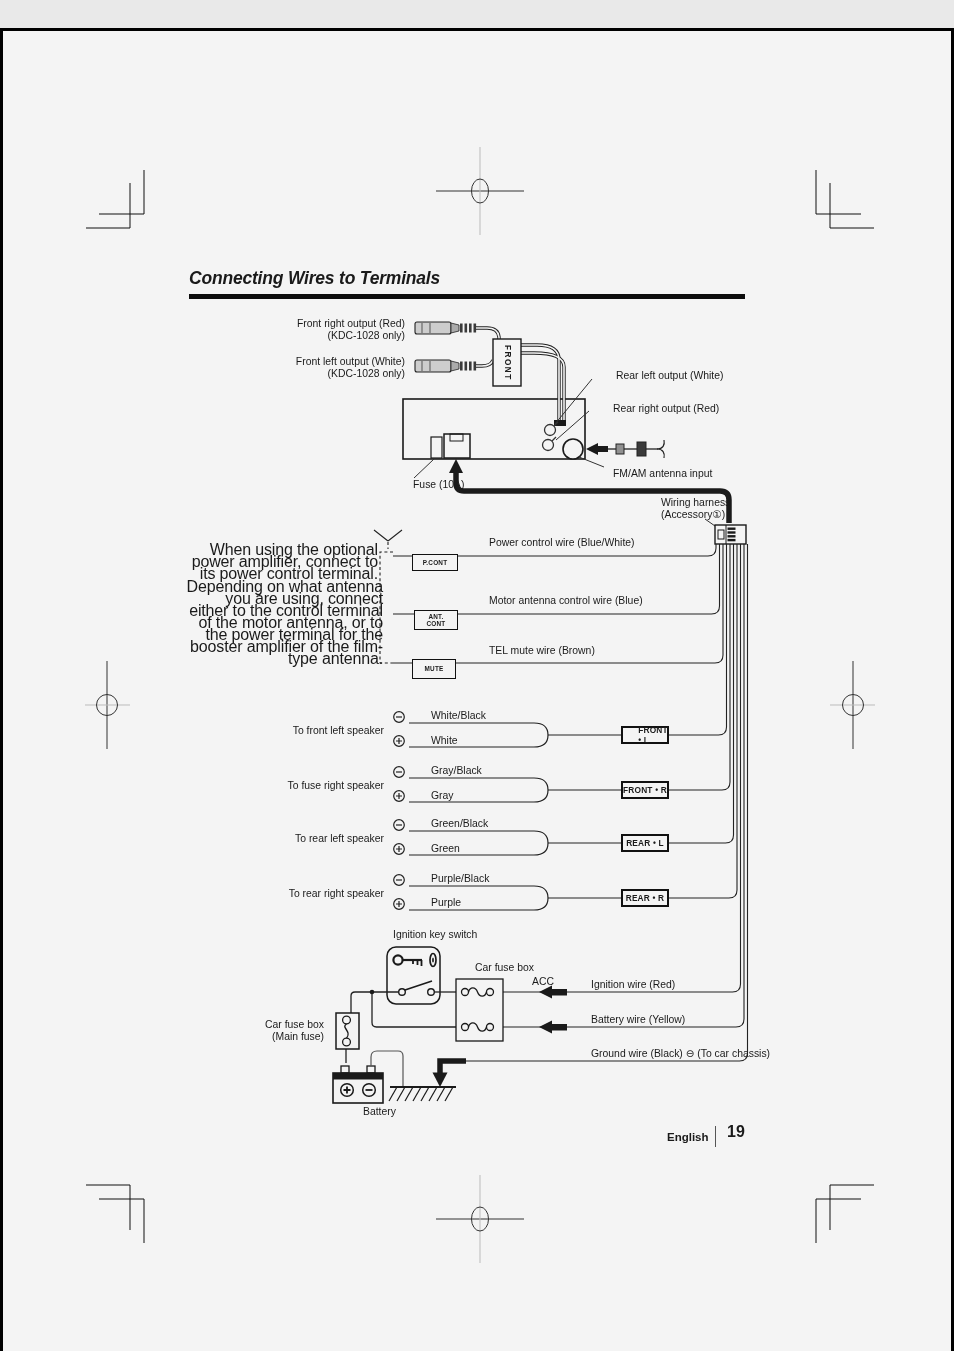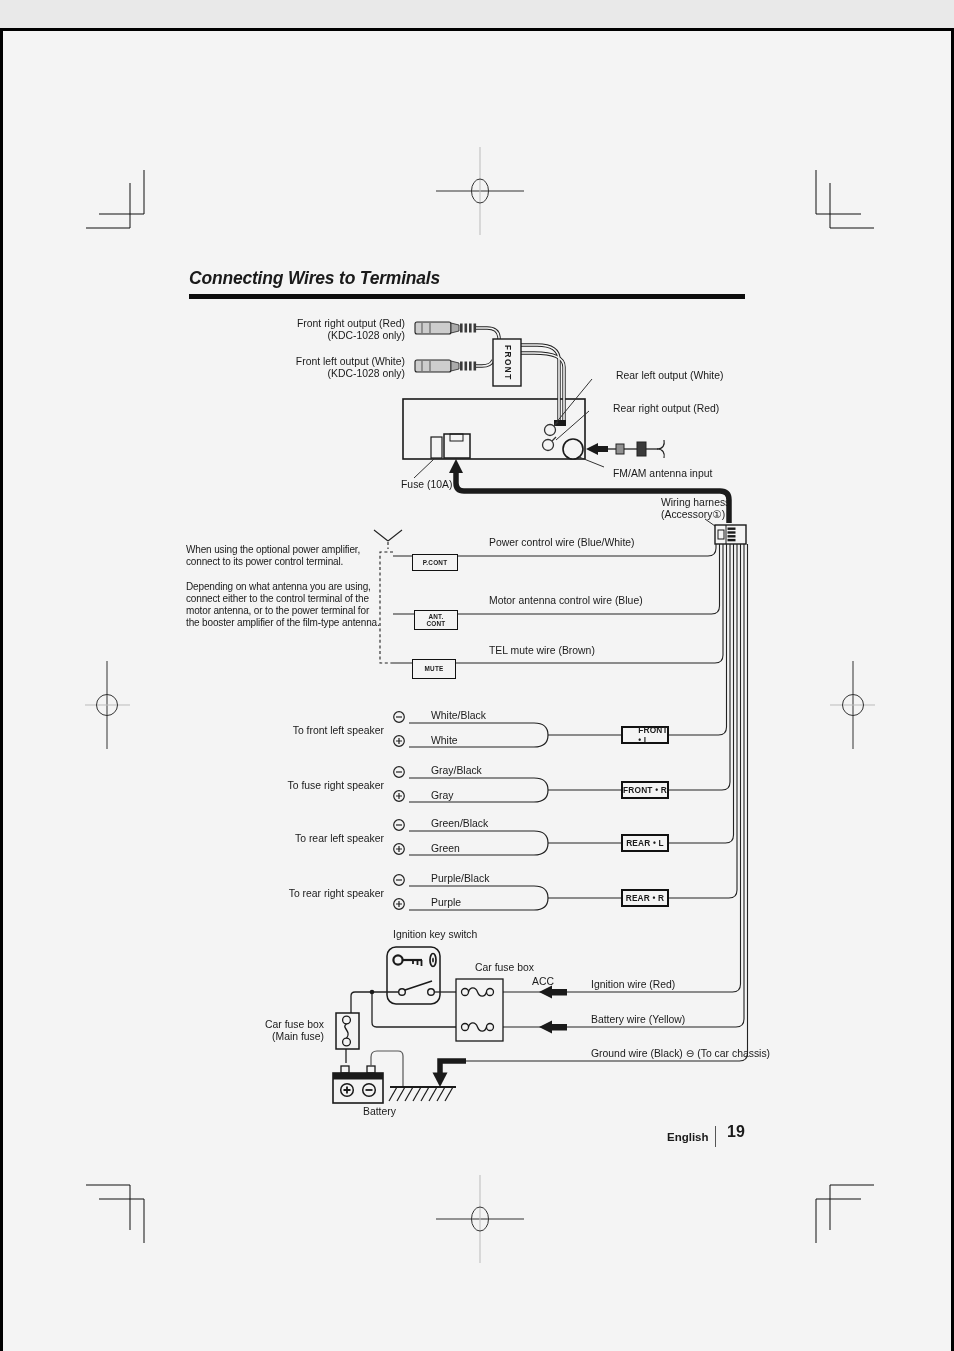--- a/index.html
+++ b/index.html
@@ -28,21 +28,21 @@
   .spkbox{
     position:absolute;left:618px;width:48px;height:18px;border:2px solid #111;background:#f4f4f4;
     box-sizing:border-box;display:flex;align-items:center;justify-content:center;
     font-weight:700;font-size:8.3px;letter-spacing:0.2px;
   }
   .frontbox{
     position:absolute;left:490px;top:308px;width:28px;height:47px;
     display:flex;align-items:center;justify-content:center;
     writing-mode:vertical-rl;font-size:8.2px;font-weight:600;letter-spacing:1.5px;
   }
-  .notes{position:absolute;font-size:10px;line-height:12px;letter-spacing:-0.15px;}
+  .notes{position:absolute;font-size:16px;line-height:12px;letter-spacing:-0.15px;text-align:right;}
   .footer-lang{position:absolute;left:664px;top:1100px;font-size:11.5px;font-weight:700;}
   .footer-div{position:absolute;left:712px;top:1095px;width:1px;height:21px;background:#555;}
   .footer-num{position:absolute;left:724px;top:1092px;font-size:16px;font-weight:700;}
 </style>
 </head>
 <body>
 
 <div id="page">
 
   <svg class="lines" viewBox="0 0 948 1345">
@@ -341,21 +341,21 @@
   <div class="rule"></div>
 
   <div class="lbl r" style="right:546px;top:287px;">Front right output (Red)</div>
   <div class="lbl r" style="right:546px;top:299px;">(KDC-1028 only)</div>
   <div class="lbl r" style="right:546px;top:325px;">Front left output (White)</div>
   <div class="lbl r" style="right:546px;top:337px;">(KDC-1028 only)</div>
   <div class="frontbox">FRONT</div>
   <div class="lbl" style="left:591px;top:339px;">Rear left output (White)</div>
   <div class="lbl" style="left:588px;top:372px;">Rear right output (Red)</div>
   <div class="lbl" style="left:588px;top:437px;">FM/AM antenna input</div>
-  <div class="lbl" style="left:376px;top:448px;text-align:right;">Fuse (10A)</div>
+  <div class="lbl" style="left:388px;top:448px;text-align:right;">Fuse (10A)</div>
 
   <div class="lbl" style="left:636px;top:466px;">Wiring harness</div>
   <div class="lbl" style="left:636px;top:478px;">(Accessory①)</div>
 
   <div class="notes wrap" style="left:183px;top:513px;width:192px;">When using the optional power amplifier, connect to its power control terminal.</div>
   <div class="notes wrap" style="left:183px;top:550px;width:197px;">Depending on what antenna you are using, connect either to the control terminal of the motor antenna, or to the power terminal for the booster amplifier of the film-type antenna.</div>
 
   <div class="lbl" style="left:464px;top:506px;">Power control wire (Blue/White)</div>
   <div class="termbox" style="left:409px;top:523px;width:46px;height:17px;">P.CONT</div>
   <div class="lbl" style="left:464px;top:564px;">Motor antenna control wire (Blue)</div>

